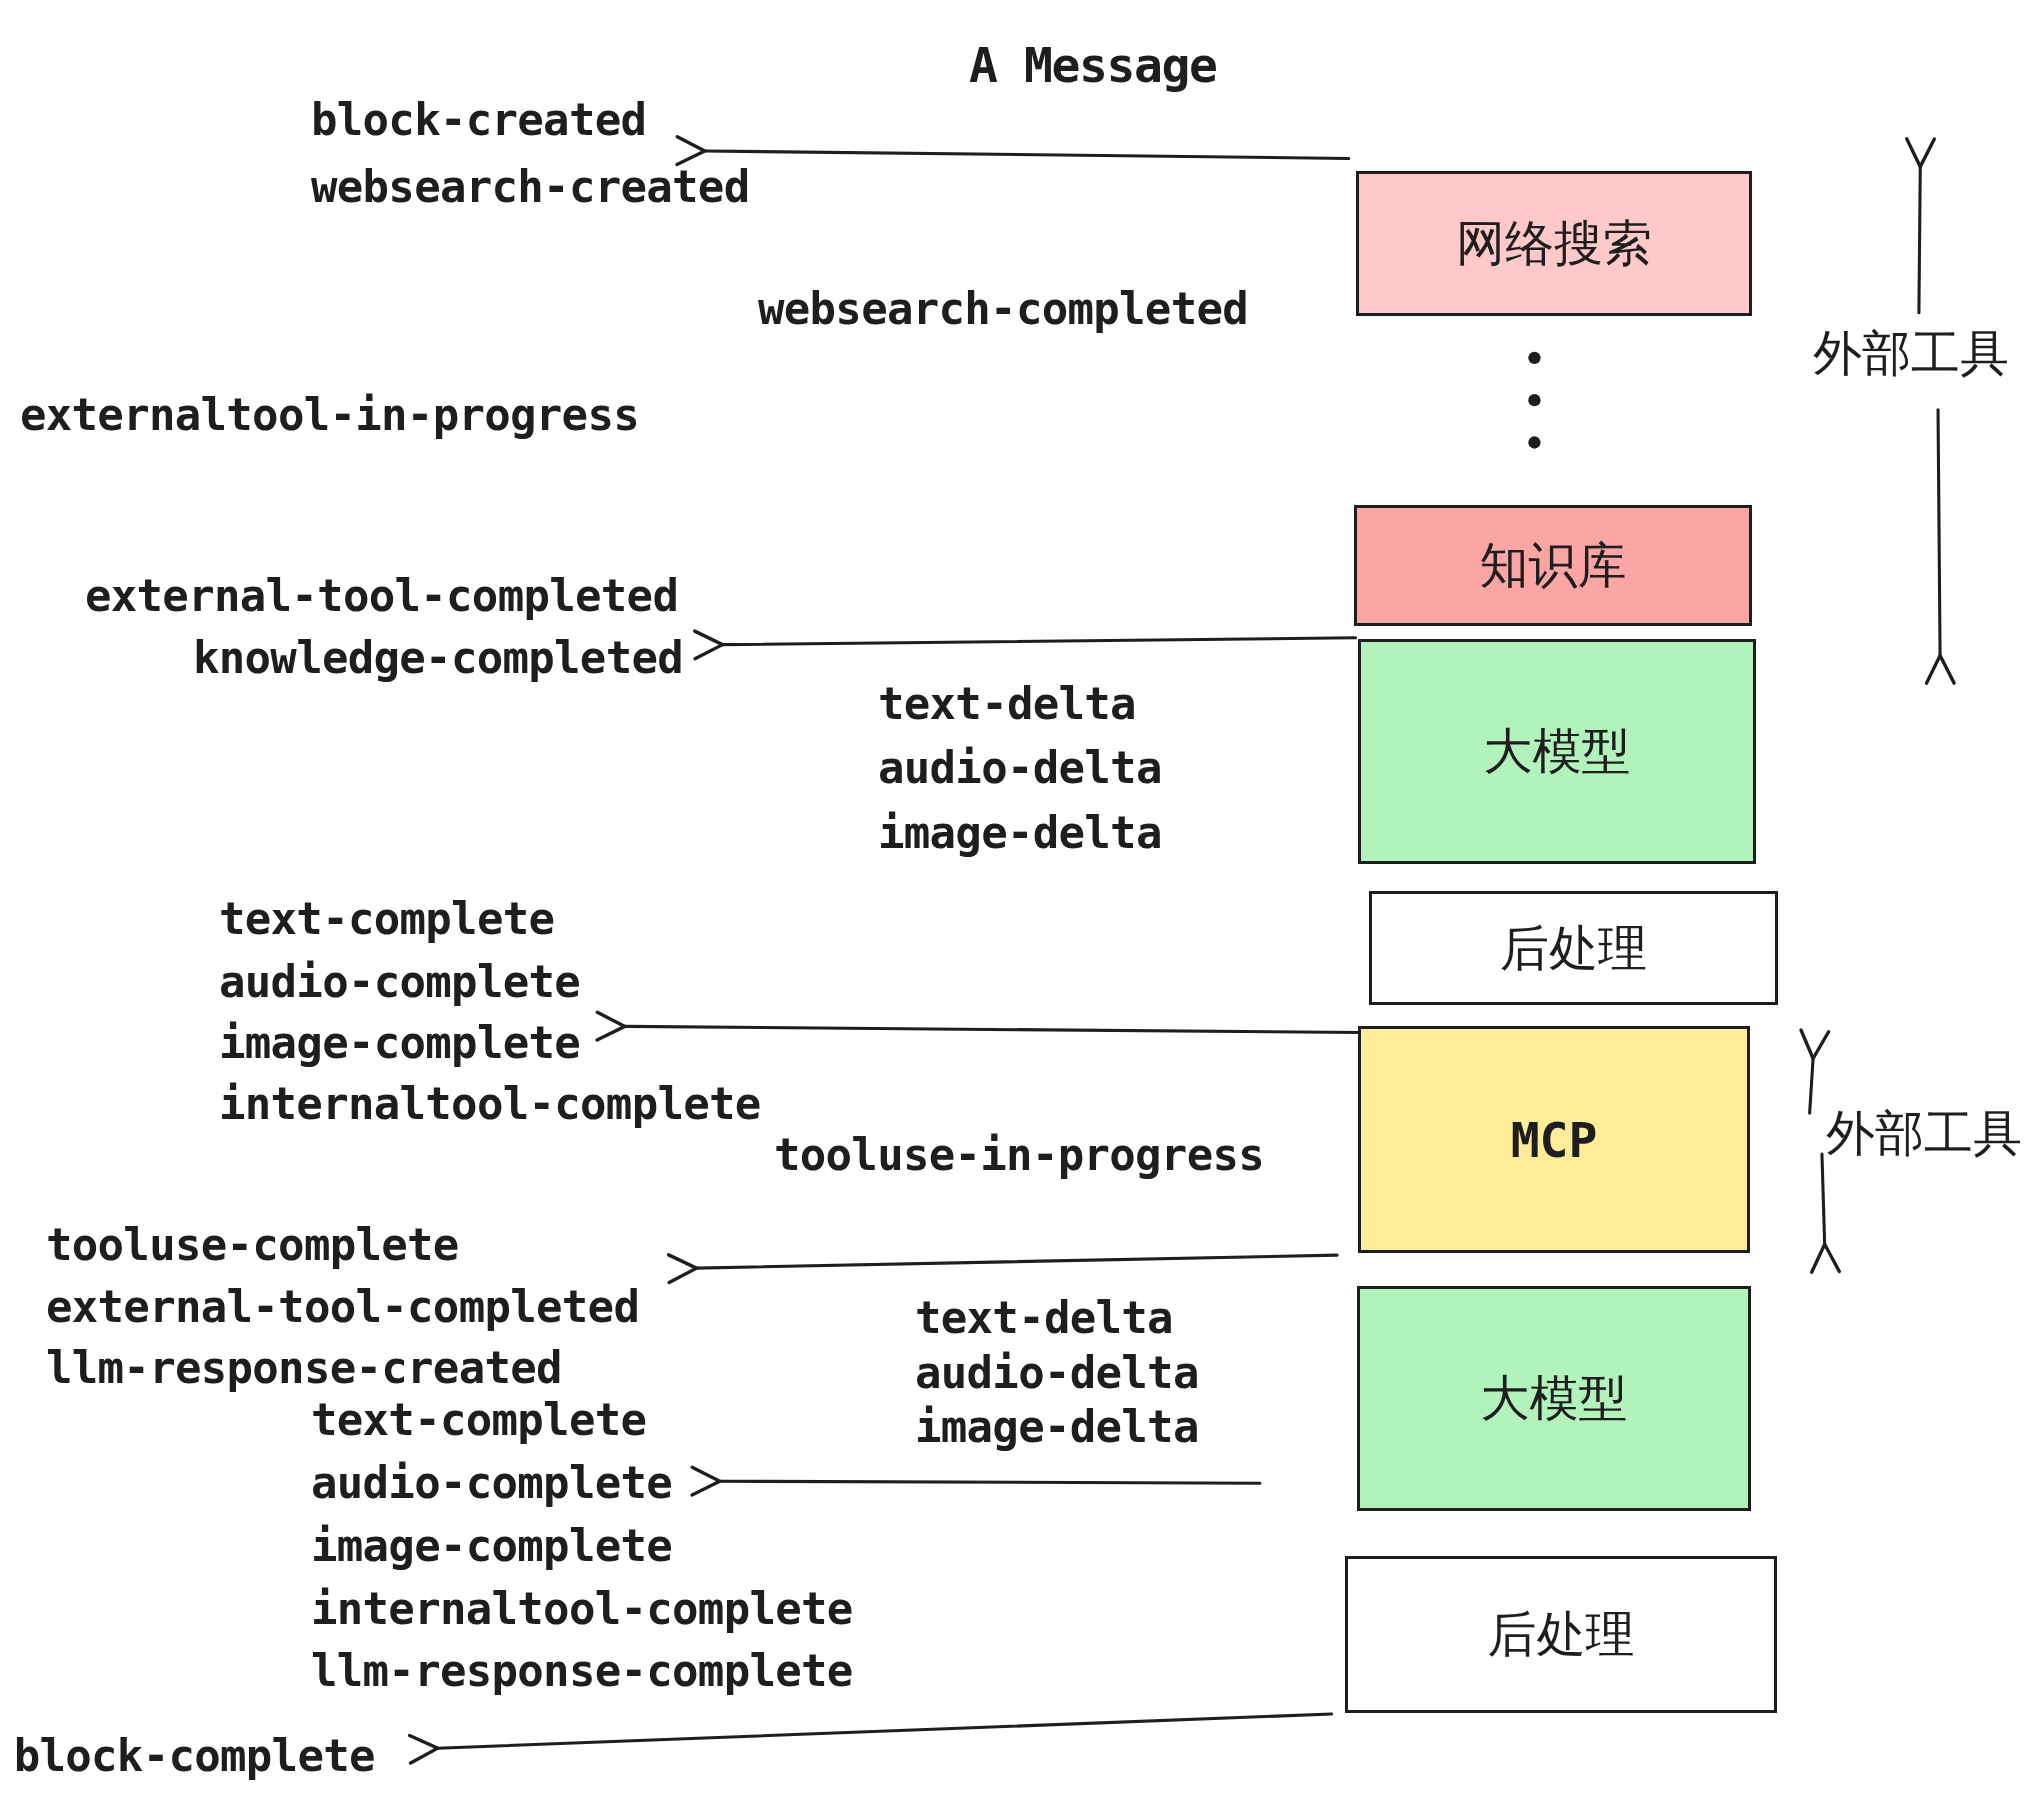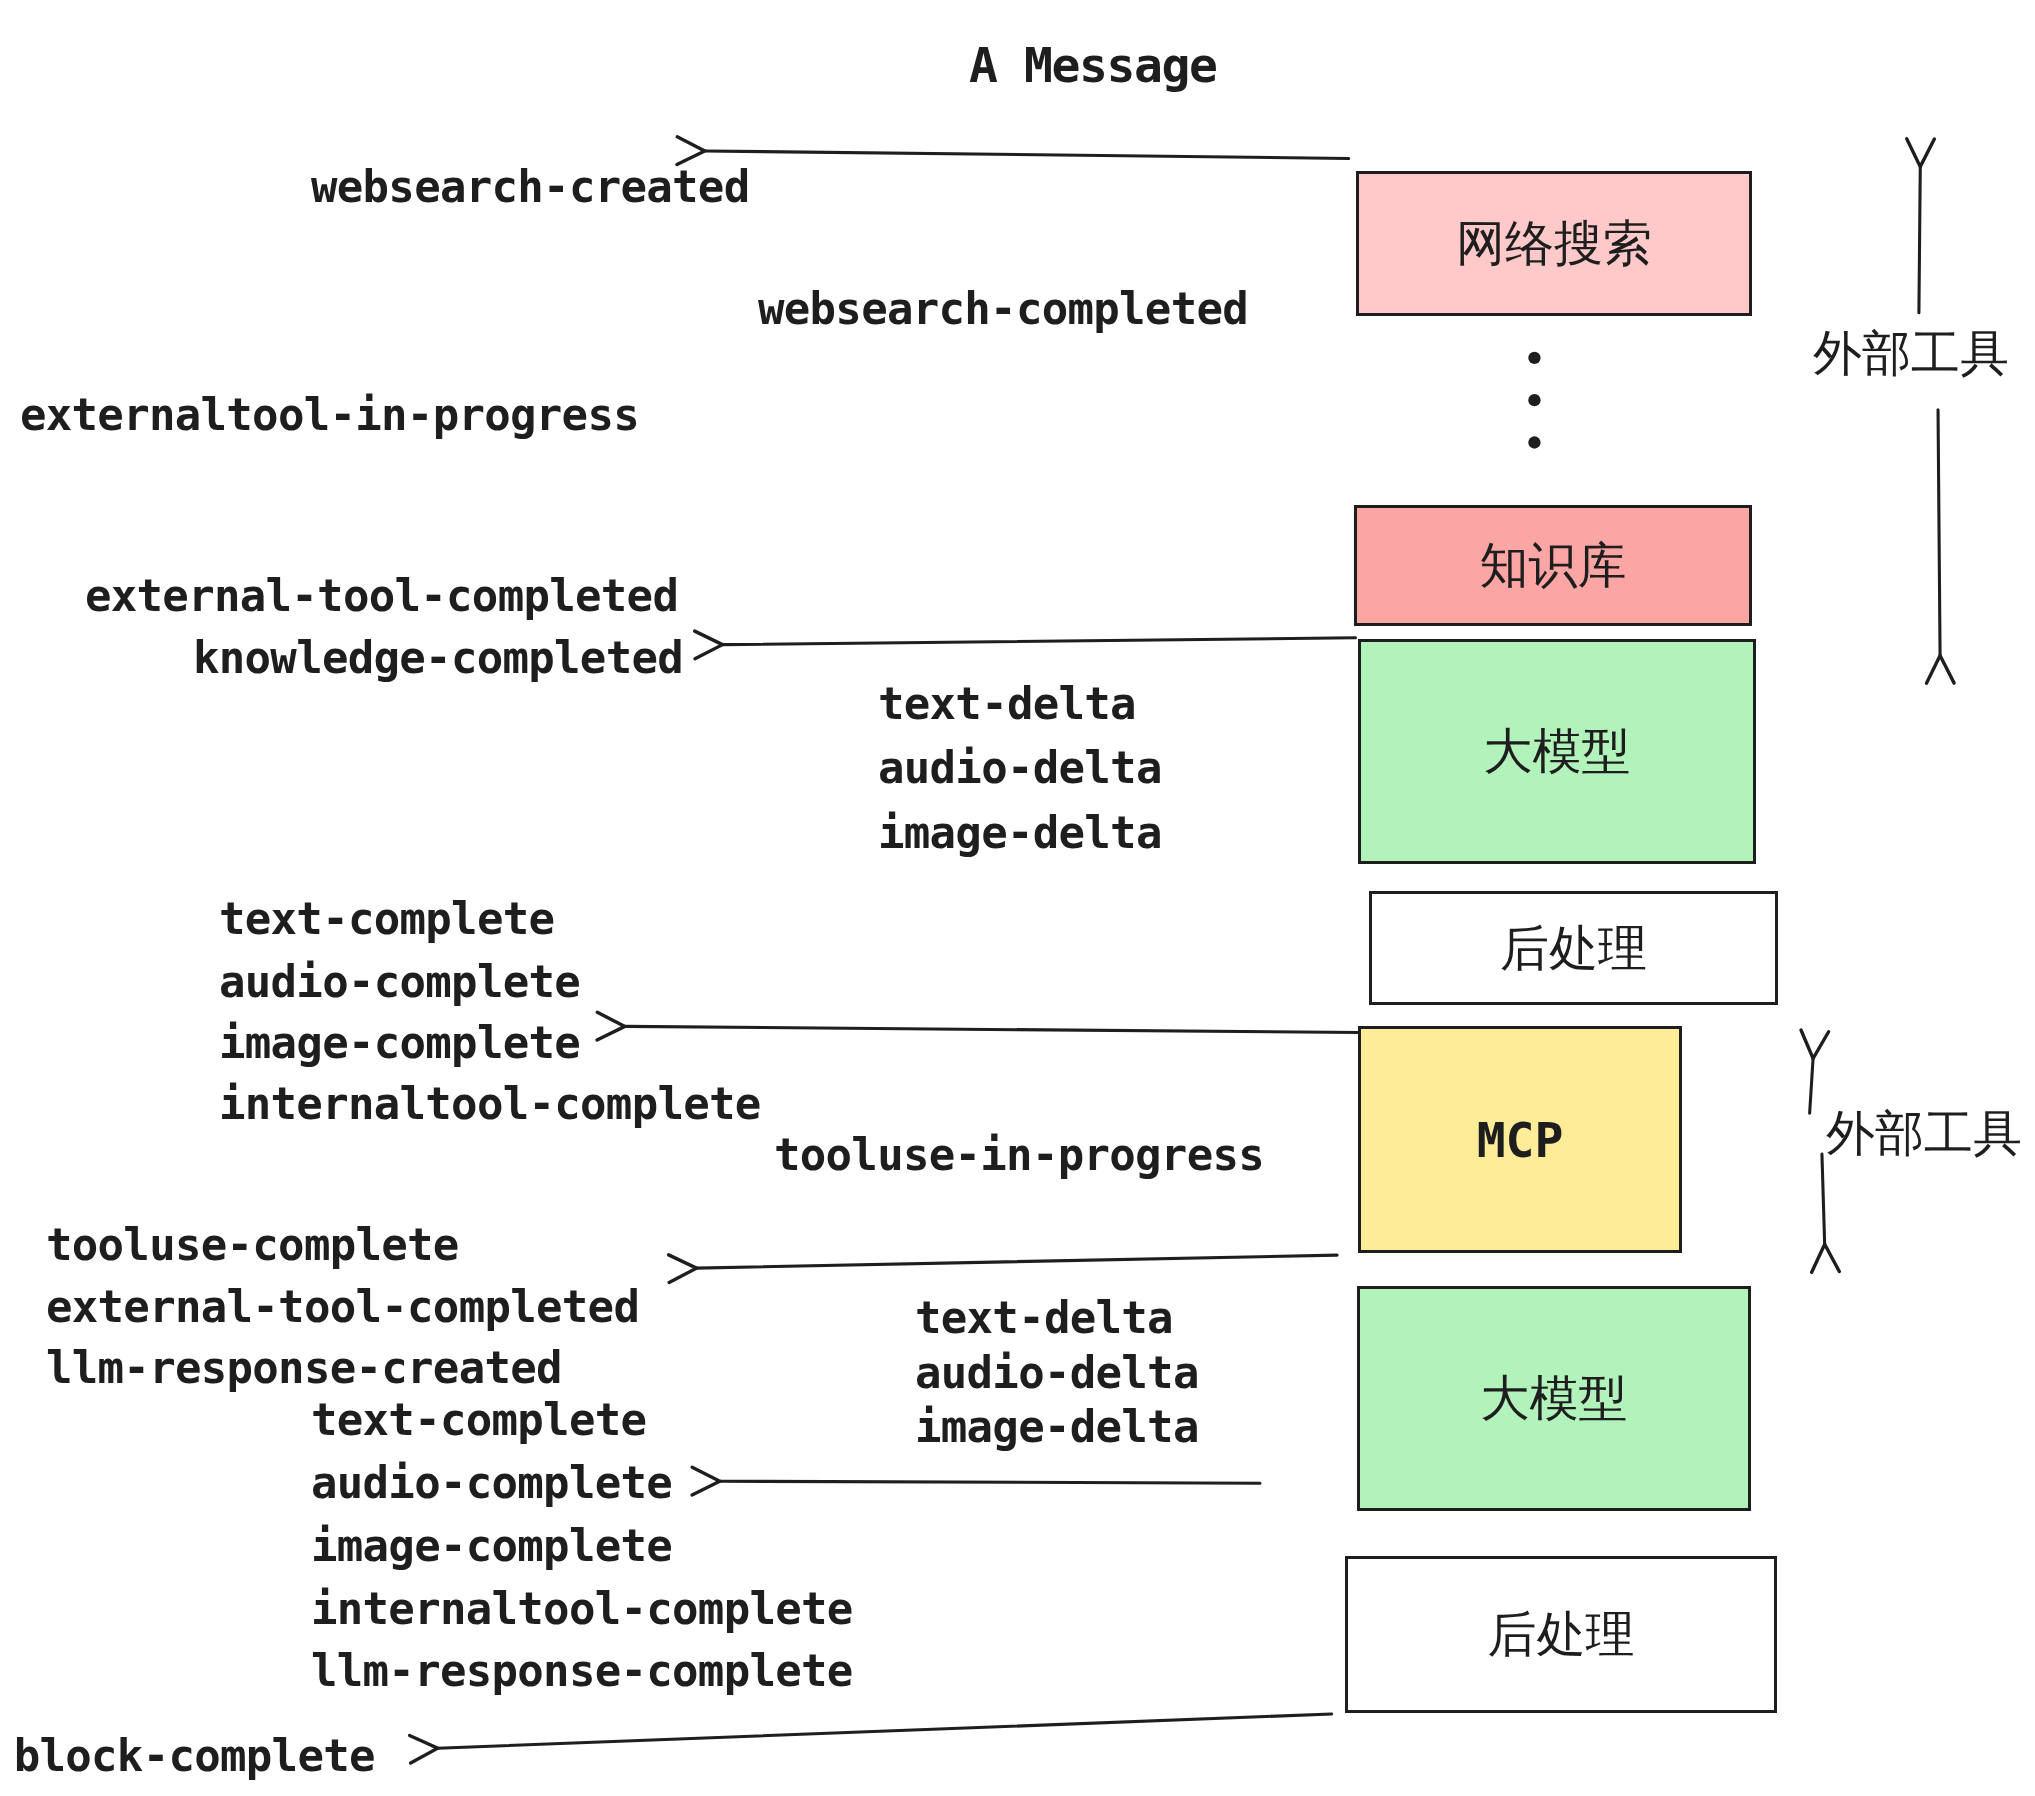--- a/index.html
+++ b/index.html
@@ -61,20 +61,21 @@
     <line x1="2650" y1="1630" x2="2655" y2="1550" marker-end="url(#head)"></line>
     <line x1="2668" y1="1690" x2="2672" y2="1822" marker-end="url(#head)"></line>
 
     <circle cx="2247" cy="524" r="9"></circle>
     <circle cx="2247" cy="586" r="9"></circle>
     <circle cx="2247" cy="648" r="9"></circle>
   </svg>
 
   <div class="title" style="left:969px; top:24.6px;margin-top:16px;">A Message</div>
 
+  <div class="evt" style="left:311px;  top:96px;">block-created</div>
   <div class="evt" style="left:311px;  top:163px;">websearch-created</div>
   <div class="evt" style="left:758px; top:285px;">websearch-completed</div>
   <div class="evt" style="left:20px;   top:391px;">externaltool-in-progress</div>
   <div class="evt" style="left:85px;  top:572px;">external-tool-completed</div>
   <div class="evt" style="left:193px;  top:634px;">knowledge-completed</div>
   <div class="evt" style="left:878px; top:680px;">text-delta</div>
   <div class="evt" style="left:878px; top:744px;">audio-delta</div>
   <div class="evt" style="left:878px; top:809px;">image-delta</div>
   <div class="evt" style="left:219px;  top:895px;">text-complete</div>
   <div class="evt" style="left:219px;  top:958px;">audio-complete</div>
@@ -99,21 +100,21 @@
   </div>
   <div class="box" style="left: 1354px; top: 505px; width: 398px; height: 121px; background: #fca5a5; border-color: rgb(30, 30, 30);">
     <span class="box-label">知识库</span>
   </div>
   <div class="box" style="left: 1358px; top: 639px; width: 398px; height: 225px; background: rgb(178, 242, 187); border-color: rgb(30, 30, 30);">
     <span class="box-label">大模型</span>
   </div>
   <div class="box" style="left: 1369px; top: 891px; width: 409px; height: 114px; background: rgb(255, 255, 255); border-color: rgb(30, 30, 30);">
     <span class="box-label">后处理</span>
   </div>
-  <div class="box" style="left: 1358px; top: 1026px; width: 324px; height: 227px; background: rgb(255, 236, 153); border-color: rgb(30, 30, 30);">
+  <div class="box" style="left: 1358px; top: 1026px; width: 392px; height: 227px; background: rgb(255, 236, 153); border-color: rgb(30, 30, 30);">
     <span class="box-label mono">MCP</span>
   </div>
   <div class="box" style="left: 1357px; top: 1286px; width: 394px; height: 225px; background: rgb(178, 242, 187); border-color: rgb(30, 30, 30);">
     <span class="box-label">大模型</span>
   </div>
   <div class="box" style="left: 1345px; top: 1556px; width: 432px; height: 157px; background: rgb(255, 255, 255); border-color: rgb(30, 30, 30);">
     <span class="box-label">后处理</span>
   </div>
 
   <div class="side-label" style="left:1813px; top:329px;">外部工具</div>

